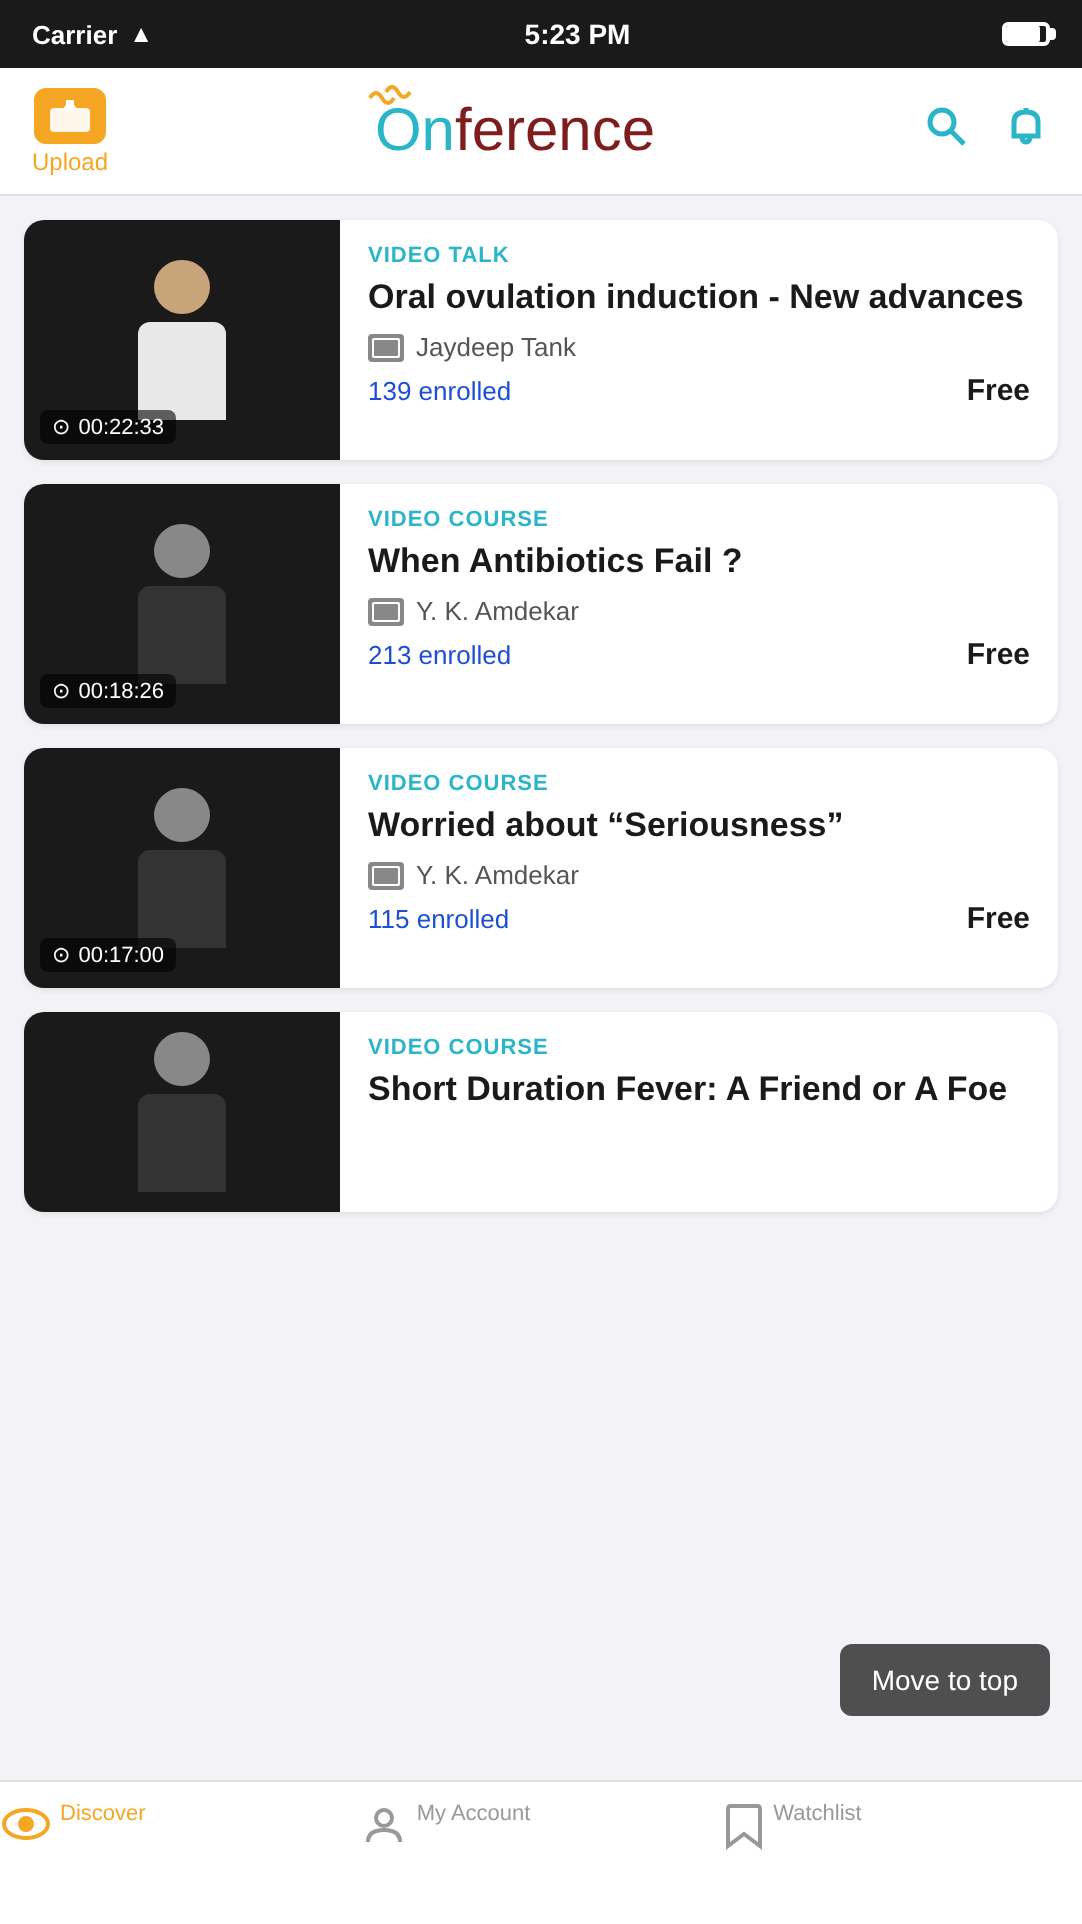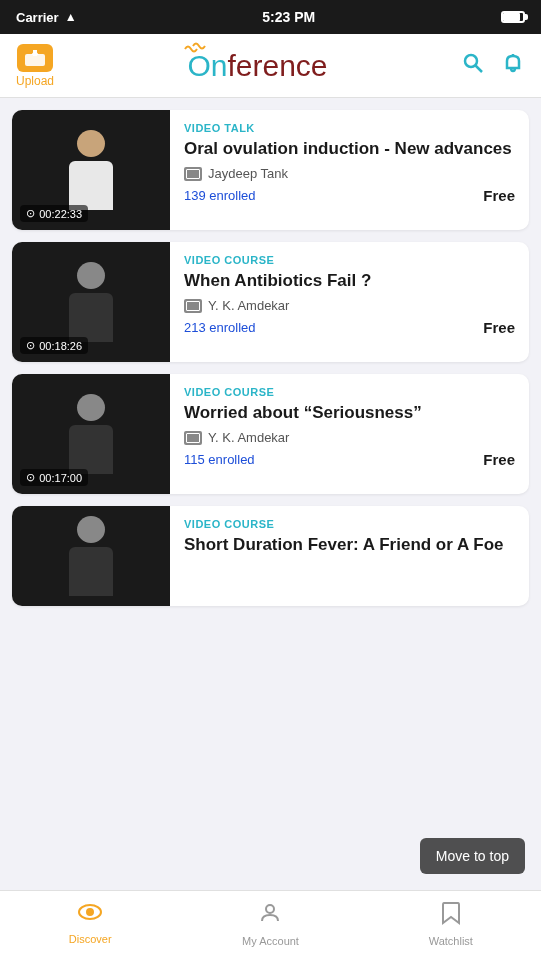--- a/index.html
+++ b/index.html
@@ -231,21 +231,21 @@
     }
     .price-badge {
       font-size: 15px;
       font-weight: 600;
       color: #1a1a1a;
     }
 
     
     .move-to-top {
       position: fixed;
-      bottom: 88px;
+      bottom: 104px;
       right: 16px;
       background: rgba(50,50,50,0.85);
       color: white;
       padding: 10px 16px;
       border-radius: 6px;
       font-size: 14px;
       font-weight: 500;
       cursor: pointer;
       z-index: 100;
       margin-top: 36px;
@@ -260,22 +260,21 @@
       background: white;
       border-top: 1px solid #e0e0e0;
       display: flex;
       height: 72px;
       align-items: flex-start;
       padding-top: 10px;
     }
     .tab-item {
       flex: 1;
       display: flex;
-      flex-direction: column;
-      align-items: center;
+      flex-direction: row;
       gap: 4px;
       cursor: pointer;
     }
     .tab-icon {
       font-size: 22px;
       color: #999;
     }
     .tab-icon.active { color: #f5a623; }
     .tab-label {
       font-size: 11px;

